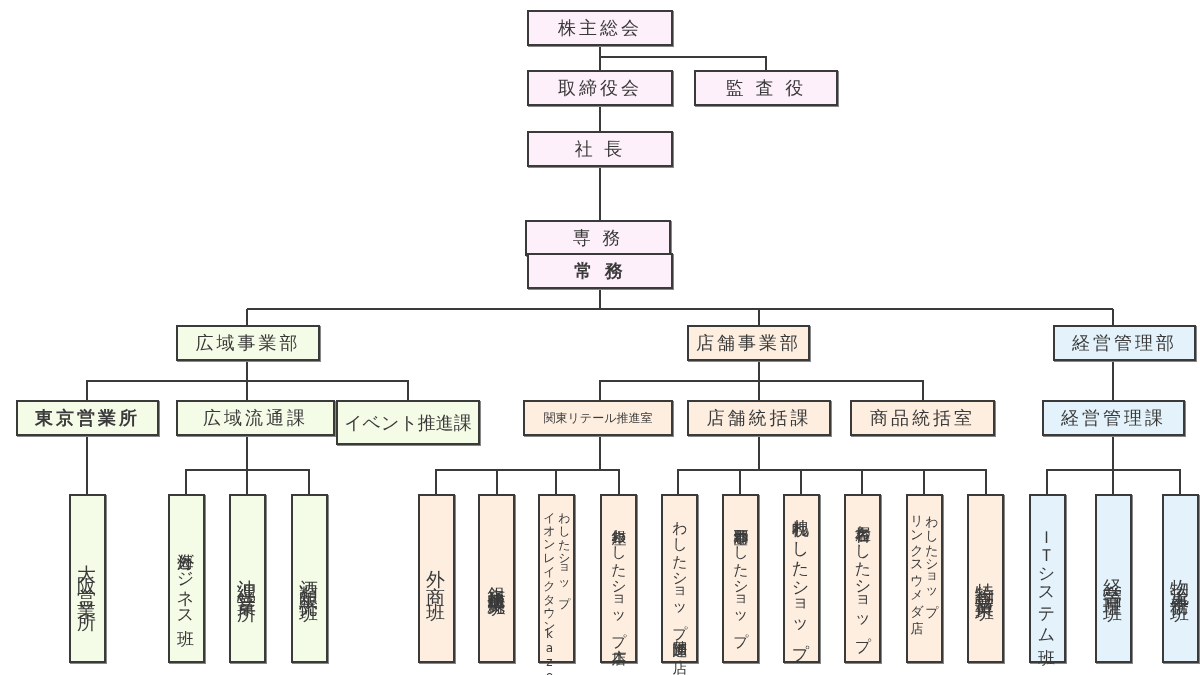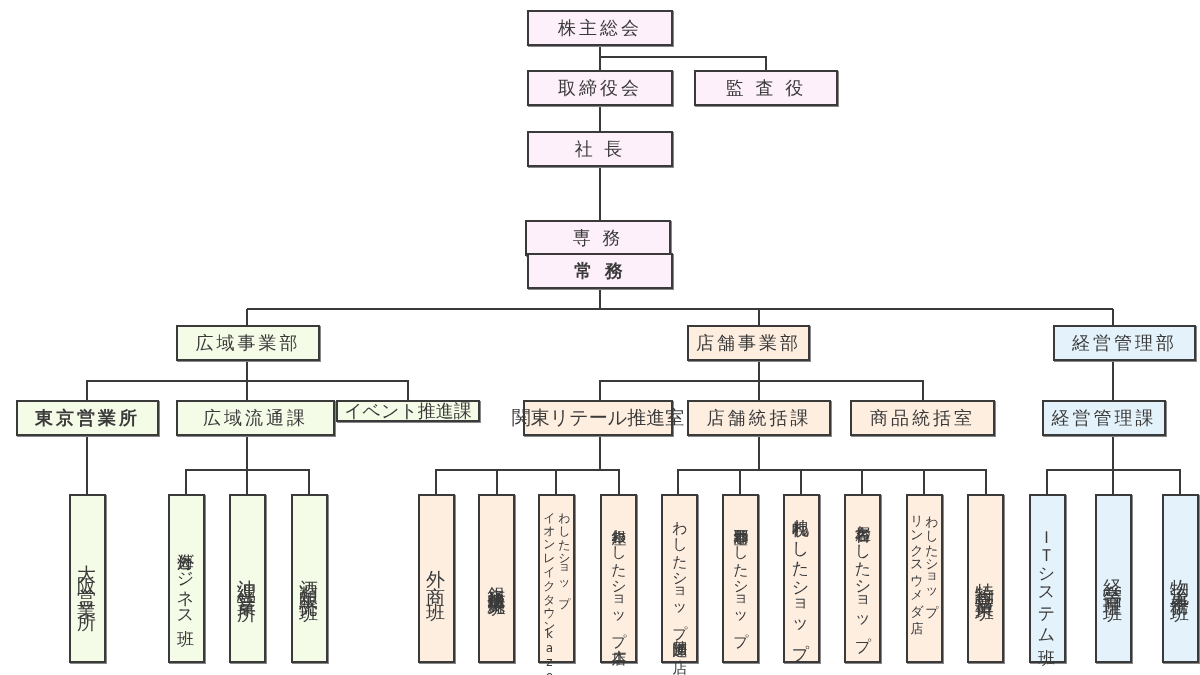--- a/index.html
+++ b/index.html
@@ -7,21 +7,21 @@
          font-family:"DejaVu Sans", "Liberation Sans", sans-serif; color:#333; }
   #lines { position:absolute; left:0; top:0; width:1200px; height:675px; }
   .box { position:absolute; box-sizing:border-box; border:2px solid #3a3a3a;
          display:flex; align-items:center; justify-content:center;
          font-size:18px; color:#3a3a3a; box-shadow:1px 1px 0 #888; }
   .pink { background:#fdf0fb; }
   .green { background:#f4fbe6; }
   .peach { background:#fdeee0; }
   .blue { background:#e4f3fb; }
   .h { letter-spacing:3px; white-space:nowrap; }
-  .h.tight { letter-spacing:0px; font-size:19px; }
+  .h.tight { letter-spacing:0px; font-size:12px; }
   .v { writing-mode:vertical-rl; text-orientation:upright; white-space:nowrap;
        letter-spacing:4px; }
   .v.small { font-size:14px; letter-spacing:1px; }
   .v.xs { font-size:12px; letter-spacing:0px; line-height:15px; }
   .v.wide { letter-spacing:12px; font-size:19px; }
 </style>
 </head>
 <body>
 
 <svg id="lines" xmlns="http://www.w3.org/2000/svg">
@@ -71,27 +71,27 @@
 <div class="box pink h" style="left:527px;top:131px;width:146px;height:36px;">社 長</div>
 <div class="box pink h" style="left:525px;top:192px;width:146px;height:36px;margin-top:28px;">専 務</div>
 <div class="box pink h" style="left:527px;top:253px;width:146px;height:36px;font-weight:bold;">常 務</div>
 
 <div class="box green h" style="left:176px;top:325px;width:144px;height:36px;">広域事業部</div>
 <div class="box peach h" style="left:687px;top:325px;width:123px;height:36px;">店舗事業部</div>
 <div class="box blue h" style="left:1042px;top:325px;width:143px;height:36px;margin-left:11px;">経営管理部</div>
 
 <div class="box green h" style="left:16px;top:400px;width:143px;height:36px;font-weight:bold;">東京営業所</div>
 <div class="box green h" style="left:176px;top:400px;width:159px;height:36px;">広域流通課</div>
-<div class="box green h" style="left:336px;top:400px;width:144px;height:22px;letter-spacing:0px;">イベント推進課</div>
+<div class="box green h" style="left:336px;top:400px;width:144px;height:45px;letter-spacing:0px;">イベント推進課</div>
 
 <div class="box peach h tight" style="left:523px;top:400px;width:150px;height:36px;">関東リテール推進室</div>
 <div class="box peach h" style="left:687px;top:400px;width:144px;height:36px;">店舗統括課</div>
 <div class="box peach h" style="left:850px;top:400px;width:145px;height:36px;">商品統括室</div>
 
-<div class="box blue h" style="left:1042px;top:400px;width:124px;height:36px;">経営管理課</div>
+<div class="box blue h" style="left:1042px;top:400px;width:143px;height:36px;">経営管理課</div>
 
 <div class="box green v wide" style="left:69px;top:494px;width:37px;height:169px;">大阪営業所</div>
 <div class="box green v small" style="left:168px;top:494px;width:37px;height:169px;font-size:17px;letter-spacing:0px;">海外ビジネス班</div>
 <div class="box green v" style="left:229px;top:494px;width:37px;height:169px;font-size:19px;letter-spacing:6px;">沖縄営業所</div>
 <div class="box green v" style="left:291px;top:494px;width:37px;height:169px;font-size:19px;letter-spacing:6px;">酒類販売班</div>
 
 <div class="box peach v wide" style="left:418px;top:494px;width:37px;height:169px;letter-spacing:16px;">外商班</div>
 <div class="box peach v" style="left:478px;top:494px;width:37px;height:169px;font-size:18px;letter-spacing:2px;">銀座通信販売班</div>
 <div class="box peach" style="left:538px;top:494px;width:37px;height:169px;flex-direction:row-reverse;">
   <span class="v xs" style="align-self:flex-start;margin-top:8px;">わしたショップ</span>

